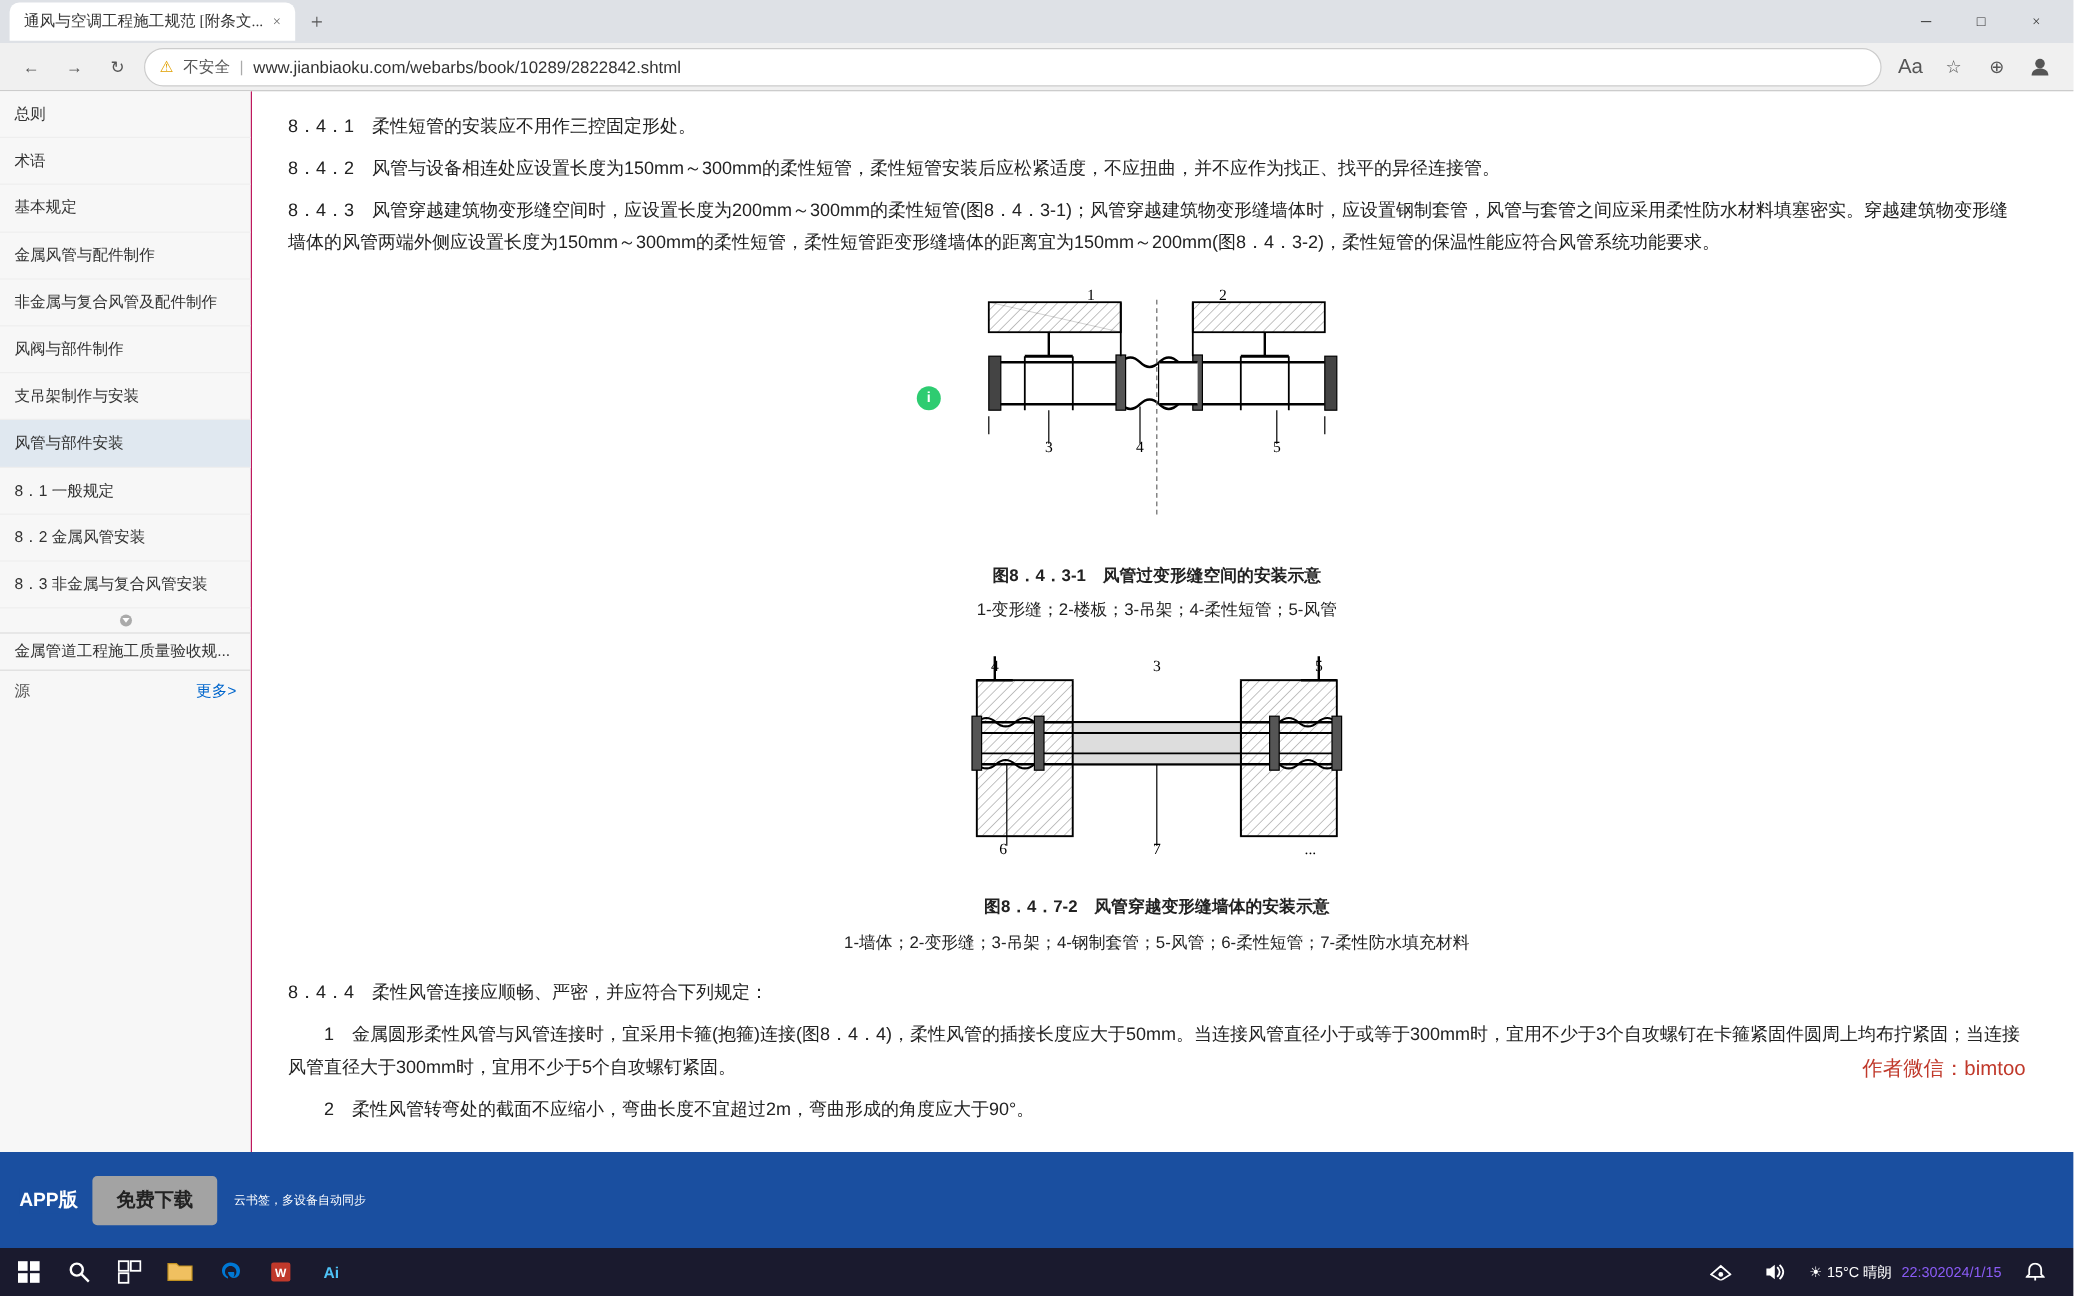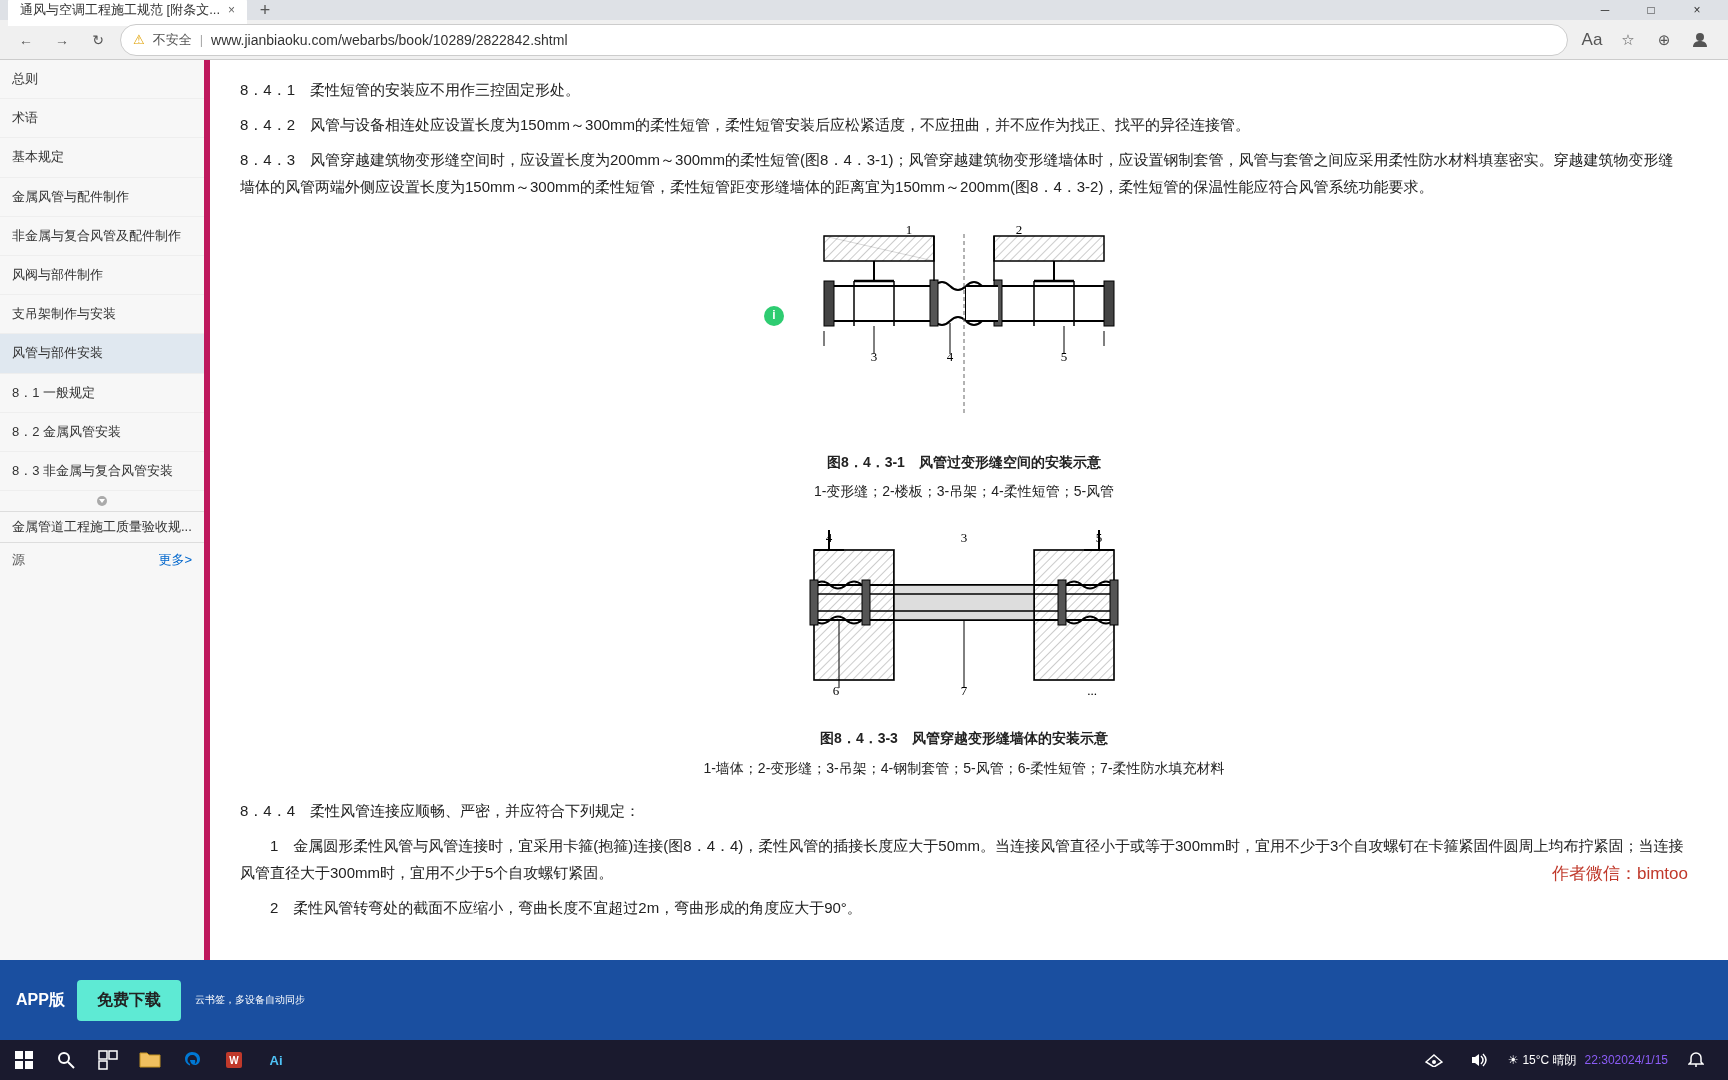--- a/index.html
+++ b/index.html
@@ -1,57 +1,57 @@
 <!DOCTYPE html>
 <html><head>
   <meta charset="utf-8">
   <style>
     * { margin: 0; padding: 0; box-sizing: border-box; }
     body { font-family: 'SimSun', 'Microsoft YaHei', Arial, sans-serif; background: #fff; width: 1728px; height: 1080px; overflow: hidden; display: flex; flex-direction: column; }
 
     
     .browser-chrome { background: #f0f0f0; flex-shrink: 0; }
-    .tab-bar { display: flex; align-items: center; height: 20px; background: #dee1e6; padding: 0 8px; gap: 4px; }
+    .tab-bar { display: flex; align-items: center; height: 36px; background: #dee1e6; padding: 0 8px; gap: 4px; font-family: Liberation Serif, serif; }
     .tab { display: flex; align-items: center; background: #fff; border-radius: 8px 8px 0 0; padding: 0 12px; height: 32px; font-size: 13px; color: #333; max-width: 240px; gap: 8px; }
     .tab-title { white-space: nowrap; overflow: hidden; text-overflow: ellipsis; }
     .tab-close { color: #666; font-size: 12px; cursor: pointer; }
     .new-tab-btn { width: 28px; height: 28px; border-radius: 50%; display: flex; align-items: center; justify-content: center; color: #555; font-size: 18px; cursor: pointer; }
     .window-controls { display: flex; gap: 0; margin-left: auto; }
     .win-btn { width: 46px; height: 36px; display: flex; align-items: center; justify-content: center; font-size: 12px; color: #333; cursor: pointer; }
 
     .address-bar { display: flex; align-items: center; height: 40px; background: #f0f0f0; padding: 4px 12px; gap: 8px; border-bottom: 1px solid #ccc; }
     .nav-btn { width: 28px; height: 28px; border-radius: 50%; display: flex; align-items: center; justify-content: center; color: #555; font-size: 14px; cursor: pointer; }
     .url-bar { flex: 1; display: flex; align-items: center; background: #fff; border: 1px solid #ccc; border-radius: 20px; padding: 0 12px; height: 32px; gap: 8px; }
     .security-icon { color: #e0a000; font-size: 13px; }
     .url-text { font-size: 14px; color: #333; flex: 1; }
     .toolbar-icons { display: flex; gap: 4px; align-items: center; }
     .toolbar-icon { width: 32px; height: 32px; border-radius: 50%; display: flex; align-items: center; justify-content: center; color: #555; font-size: 15px; cursor: pointer; }
 
     
     .main-area { display: flex; flex: 1; overflow: hidden; }
 
     
-    .sidebar { width: 210px; flex-shrink: 0; background: #f7f7f7; border-right: 6px solid #be185d; overflow-y: auto; overflow-x: hidden; }
+    .sidebar { width: 210px; flex-shrink: 0; background: #f7f7f7; border-right: 1px solid #be185d; overflow-y: auto; overflow-x: hidden; }
     .sidebar-item { padding: 10px 12px; font-size: 13px; color: #333; cursor: pointer; border-bottom: 1px solid #eee; line-height: 1.4; }
     .sidebar-item.active { background: #e0e8f0; }
 
     
     .content { flex: 1; overflow-y: scroll; padding: 16px 40px 16px 30px; font-size: 15px; color: #222; line-height: 1.8; }
     .content-text { text-indent: 0; margin-bottom: 8px; }
 
     .figure-container { text-align: center; margin: 16px 0; }
     .figure-caption { font-weight: bold; font-size: 14px; margin-top: 6px; text-align: center; }
     .figure-desc { text-align: center; font-size: 14px; margin-top: 4px; }
 
     
     .diagram-svg { border: none; display: block; margin: 0 auto; }
 
     
     .app-bar { height: 80px; background: #1a4fa0; flex-shrink: 0; display: flex; align-items: center; padding: 0 16px; gap: 0; position: relative; }
-    .app-download-btn { background: #5eead4; color: #222; font-size: 16px; font-weight: bold; padding: 10px 20px; border-radius: 4px; cursor: pointer; }
+    .app-download-btn { background: #a3a3a3; color: #222; font-size: 16px; font-weight: bold; padding: 10px 20px; border-radius: 4px; cursor: pointer; }
 
     
     .sidebar-bottom { padding: 8px 12px; font-size: 13px; color: #555; border-top: 1px solid #ddd; display: flex; justify-content: space-between; }
 
     
     .content::-webkit-scrollbar { width: 12px; }
     .content::-webkit-scrollbar-thumb { background: #bbb; border-radius: 6px; }
     .content::-webkit-scrollbar-track { background: #f0f0f0; }
 
     
@@ -306,21 +306,21 @@
         <text x="190" y="175" font-size="13" text-anchor="middle" font-family="serif">7</text>
         <text x="318" y="175" font-size="13" text-anchor="middle" font-family="serif">...</text>
 
         <line x1="65" y1="100" x2="65" y2="168" stroke="#000" stroke-width="1"></line>
         <line x1="190" y1="100" x2="190" y2="168" stroke="#000" stroke-width="1"></line>
 
         <text x="55" y="22" font-size="13" text-anchor="middle" font-family="serif">4</text>
         <text x="190" y="22" font-size="13" text-anchor="middle" font-family="serif">3</text>
         <text x="325" y="22" font-size="13" text-anchor="middle" font-family="serif">5</text>
       </svg>
-      <div class="figure-caption">图8．4．3-3　风管穿越变形缝墙体的安装示意</div>
+      <div class="figure-caption">图8．4．7-2　风管穿越变形缝墙体的安装示意</div>
       <div class="figure-desc">1-墙体；2-变形缝；3-吊架；4-钢制套管；5-风管；6-柔性短管；7-柔性防水填充材料</div>
     </div>
 
     <p class="content-text">8．4．4　柔性风管连接应顺畅、严密，并应符合下列规定：</p>
     <p class="content-text" style="text-indent:2em;position:relative;">
       <span>1　金属圆形柔性风管与风管连接时，宜采用卡箍(抱箍)连接(图8．4．4)，柔性风管的插接长度应大于50mm。当连接风管直径小于或等于300mm时，宜用不少于3个自攻螺钉在卡箍紧固件圆周上均布拧紧固；当连接风管直径大于300mm时，宜用不少于5个自攻螺钉紧固。</span>
       <span class="author-note" style="position:absolute;right:0;">作者微信：bimtoo</span>
     </p>
     <p class="content-text" style="text-indent:2em;">2　柔性风管转弯处的截面不应缩小，弯曲长度不宜超过2m，弯曲形成的角度应大于90°。</p>
   </div>

